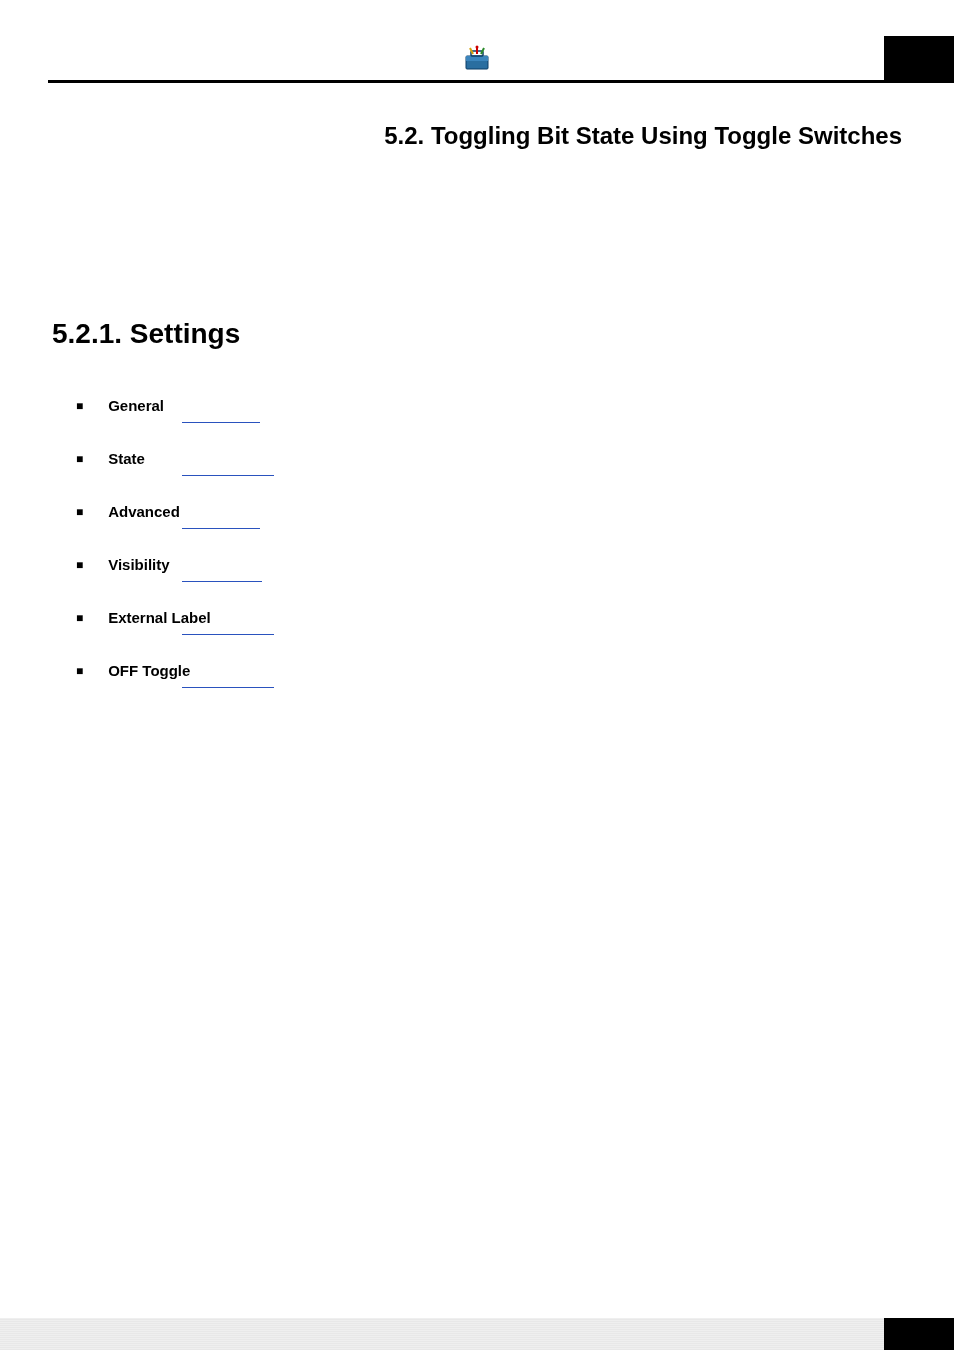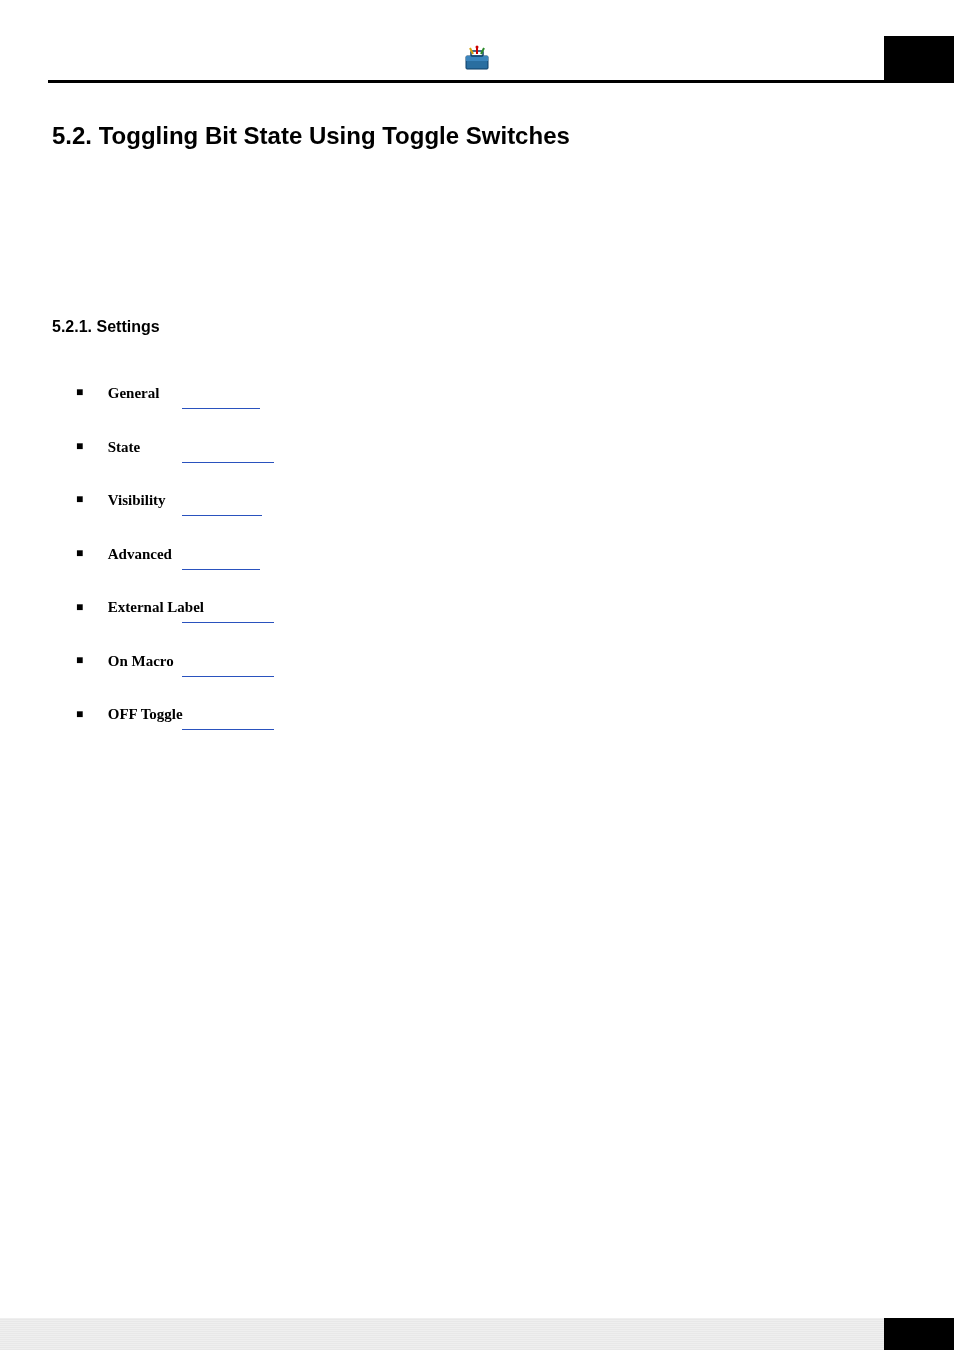--- a/index.html
+++ b/index.html
@@ -47,32 +47,32 @@
     background: #000;
   }
   .content {
     padding: 40px 52px 0 52px;
   }
   h1.section-title {
     font-size: 24px;
     font-weight: bold;
     margin-top: 2px;
     margin-bottom: 0;
+    text-align: right;
   }
   h2.subsection-title {
-    font-size: 16px;
+    font-size: 28px;
     font-weight: bold;
     margin-top: 168px;
     margin-bottom: 0;
   }
   ul.settings-list {
     list-style: none;
     margin-top: 46px;
     margin-left: 24px;
-    font-family: Liberation Serif, serif;
   }
   ul.settings-list li {
     position: relative;
     font-size: 15px;
     line-height: 1.2;
     margin-bottom: 34px;
   }
   ul.settings-list li .bullet {
     display: inline-block;
     width: 10px;
@@ -161,37 +161,32 @@
         <span class="label">General</span>
         <span class="underline w1"></span>
       </li>
       <li>
         <span class="bullet">■</span>
         <span class="label">State</span>
         <span class="underline w2"></span>
       </li>
       <li>
         <span class="bullet">■</span>
+        <span class="label">Advanced</span>
+        <span class="underline w3"></span>
+      </li>
+      <li>
+        <span class="bullet">■</span>
         <span class="label">Visibility</span>
         <span class="underline w4"></span>
       </li>
       <li>
         <span class="bullet">■</span>
-        <span class="label">Advanced</span>
-        <span class="underline w3"></span>
-      </li>
-      <li>
-        <span class="bullet">■</span>
         <span class="label">External Label</span>
         <span class="underline w5"></span>
-      </li>
-      <li>
-        <span class="bullet">■</span>
-        <span class="label">On Macro</span>
-        <span class="underline w6"></span>
       </li>
       <li>
         <span class="bullet">■</span>
         <span class="label">OFF Toggle</span>
         <span class="underline w7"></span>
       </li>
     </ul>
   </div>
 
   <div class="footer">

